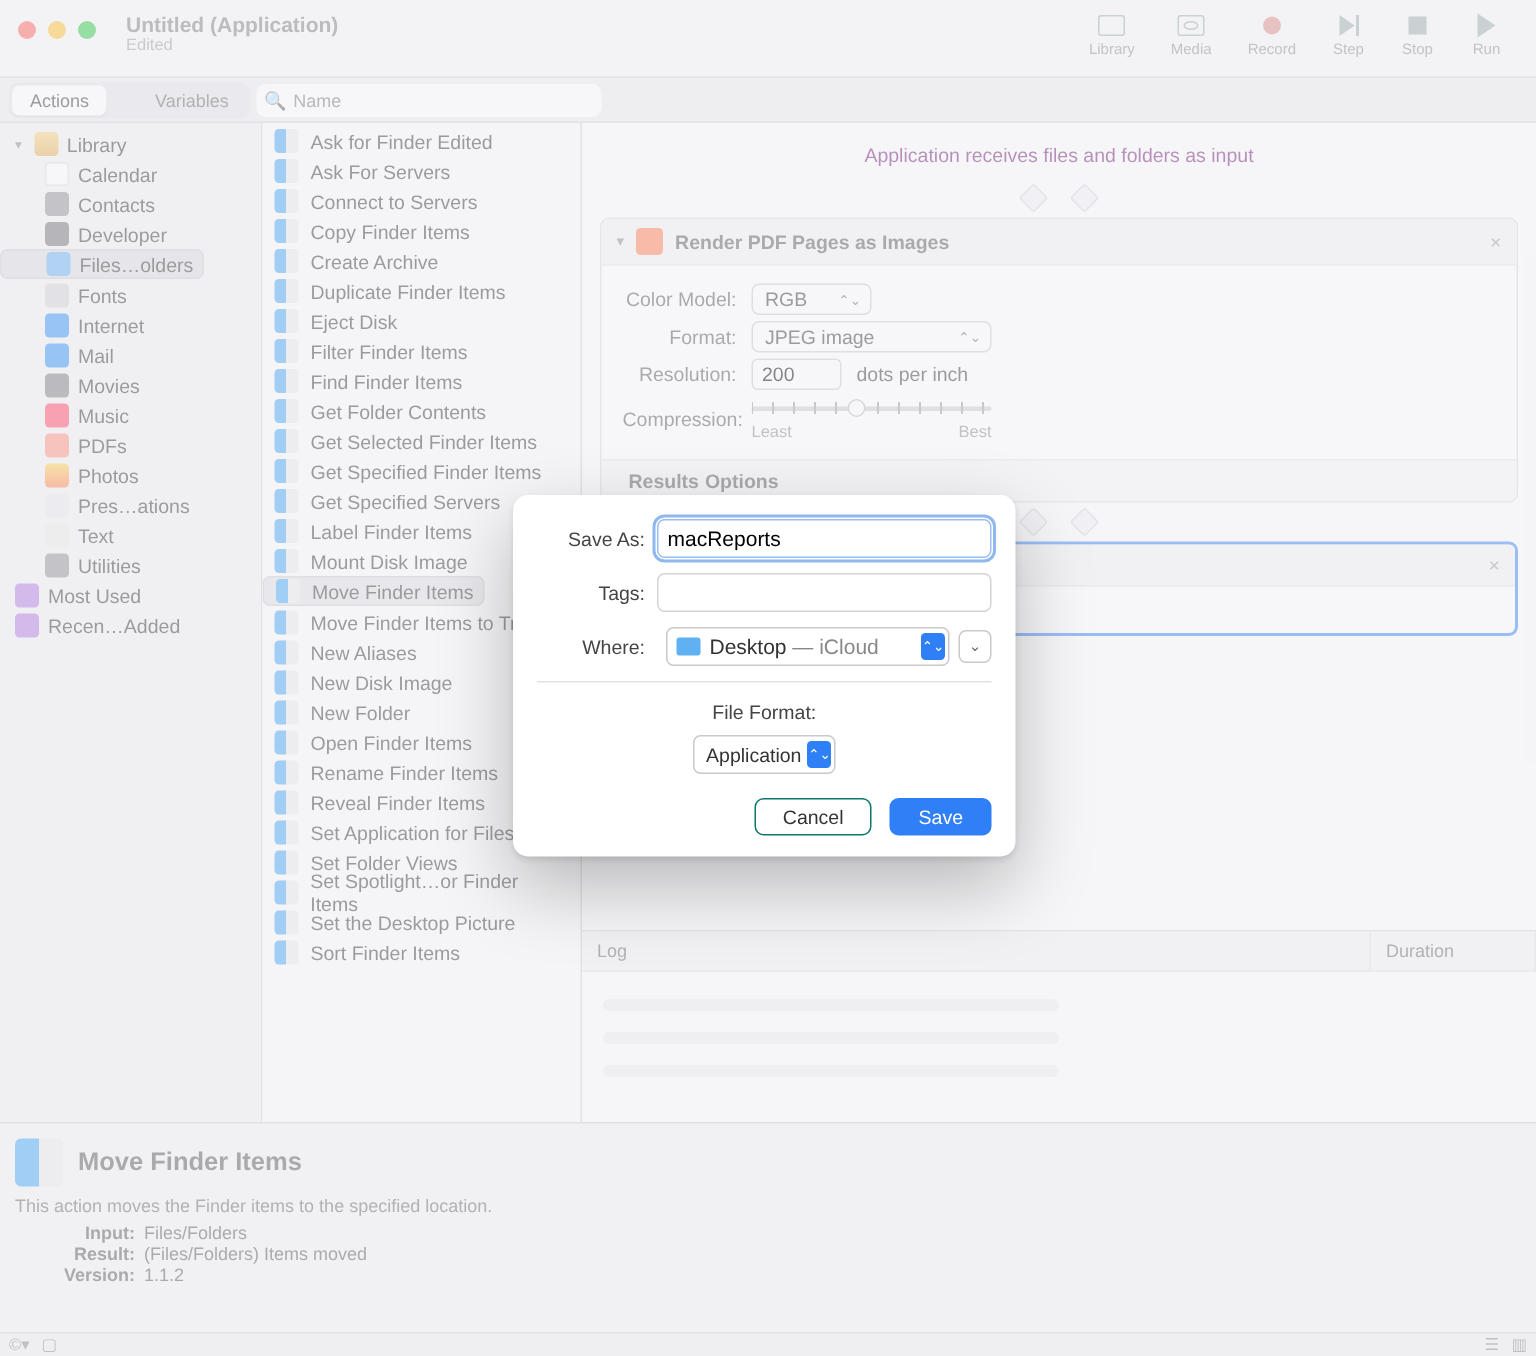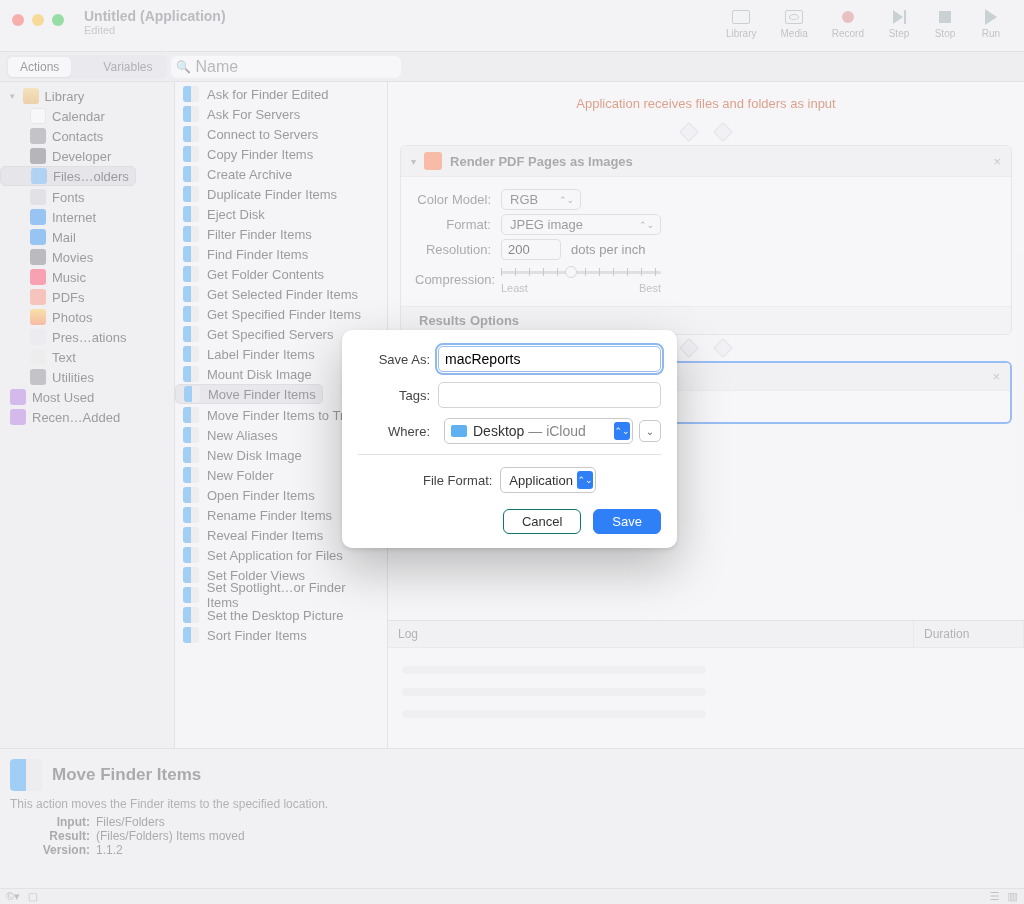--- a/index.html
+++ b/index.html
@@ -17,21 +17,21 @@
 .toolbar { display: flex; gap: 24px; align-items: center; margin-right: 10px; }
 .tbbtn { display: flex; flex-direction: column; align-items: center; gap: 2px; color: #8a8a90; font-size: 10px; }
 .tbbtn .ic { width: 22px; height: 18px; display: flex; align-items: center; justify-content: center; }
 .tbbtn .ic span { display: inline-block; }
 .toprow { height: 30px; background: #ececee; border-bottom: 1px solid #d0d0d5; display: flex; align-items: center; padding: 3px 6px; gap: 4px; }
 .seg { display: flex; background: #e2e2e6; border-radius: 6px; padding: 2px; gap: 20px; }
 .seg .pill { font-size: 12px; padding: 3px 12px; border-radius: 5px; color: #666; }
 .seg .pill.on { background: #fff; color: #333; box-shadow: 0 1px 1px rgba(0,0,0,0.08); }
 .search-wrap { flex: 1; display: flex; align-items: center; background: #fff; border-radius: 6px; height: 22px; padding-left: 6px; max-width: 230px; }
 .search-wrap .gl { color: #999; font-size: 12px; margin-right: 4px; }
-.search-wrap input { border: none; outline: none; font-size: 16px; width: 100%; background: transparent; }
+.search-wrap input { border: none; outline: none; font-size: 12px; width: 100%; background: transparent; }
 .main { display: flex; height: calc(904px - 52px - 30px - 140px - 16px); }
 .col1 { width: 175px; border-right: 1px solid #d0d0d5; background: #f0f0f2; overflow: hidden; padding-top: 4px; }
 .col2 { width: 213px; border-right: 1px solid #d0d0d5; background: #fafafa; overflow-y: auto; padding-top: 2px; }
 .canvas { flex: 1; position: relative; background: #fcfcfd; }
 .tree-row { display: flex; align-items: center; gap: 6px; padding: 2px 6px 2px 10px; font-size: 13px; height: 20px; }
 .tree-row.lv1 { padding-left: 10px; }
 .tree-row.lv2 { padding-left: 30px; }
 .tree-row.lv1 .chev { font-size: 9px; color: #888; margin-right: 2px; }
 .tree-row .sq { width: 16px; height: 16px; border-radius: 3px; display: flex; align-items: center; justify-content: center; font-size: 11px; }
 .tree-row.sel { background: #d9d9dd; }
@@ -47,21 +47,21 @@
 .sq.music { background: #ff4065; }
 .sq.pdf { background: #ff8c7a; }
 .sq.photo { background: linear-gradient(#ffcf4a,#ff7a4a); }
 .sq.pres { background: #e7e7ea; }
 .sq.txt { background: #eae9e5; }
 .sq.util { background: #8e8e93; }
 .sq.purple { background: #b177e0; }
 .list-row { display: flex; align-items: center; gap: 8px; padding: 2px 8px; height: 20px; font-size: 13px; }
 .list-row.sel { background: #dedee2; }
 .finder-ic { width: 16px; height: 16px; border-radius: 3px; background: linear-gradient(90deg,#3ea5f5 50%,#e8e8ea 50%); position: relative; }
-.canvas .hint { text-align: center; font-size: 13px; color: #c2410c; padding: 14px 0; }
+.canvas .hint { text-align: center; font-size: 13px; color: #701a75; padding: 14px 0; }
 .flowchips { display:flex; justify-content:center; gap:20px; margin-bottom:6px; }
 .flowchips .chip { width:14px; height:14px; background:#f2f2f5; border:1px solid #d3d3d8; transform: rotate(45deg); border-radius:2px; }
 .action-card { margin: 0 12px 6px 12px; background: #fff; border: 1px solid #d9d9dd; border-radius: 6px; overflow: hidden; }
 .card-head { display: flex; align-items: center; gap: 8px; padding: 6px 10px; background: #f2f2f4; border-bottom: 1px solid #e4e4e8; }
 .card-head .chev { font-size: 10px; color: #888; }
 .card-head .ic { width: 18px; height: 18px; background: #ff7a4a; border-radius: 3px; }
 .card-head .ttl { font-weight: 600; flex: 1; color:#555; }
 .card-head .x { color:#999; font-size:13px; }
 .card-body { padding: 8px 14px; }
 .form-row { display: flex; align-items: center; gap: 10px; margin: 4px 0; font-size: 13px; }
@@ -101,21 +101,21 @@
 .dlg-row input[type=text] { flex: 1; border: 1px solid #9cbef2; outline: 2px solid #8fb8ef; outline-offset: 1px; border-radius: 5px; padding: 4px 6px; font-size: 14px; }
 .dlg-row input[type=text].plain { outline: none; border: 1px solid #d4d4d8; }
 .where-sel { display: flex; align-items: center; gap: 6px; }
 .where-box { flex: 1; display: flex; align-items: center; gap: 6px; background: #fff; border: 1px solid #c9c9cd; border-radius: 5px; padding: 3px 2px 3px 6px; }
 .where-box .fic { width: 16px; height: 12px; background: #5fb1f2; border-radius: 2px; }
 .where-box .txt { flex: 1; font-size: 14px; }
 .where-box .txt .gray { color: #888; }
 .bluearrow { width: 16px; height: 18px; background: #2f7ff6; border-radius: 3px; display: flex; align-items: center; justify-content: center; color: #fff; font-size: 9px; }
 .expand-btn { width: 22px; height: 22px; border: 1px solid #c9c9cd; border-radius: 5px; display: flex; align-items: center; justify-content: center; color: #666; font-size: 10px; }
 .dlg-sep { border-top: 1px solid #e2e2e6; margin: 8px 0 12px; }
-.ff-row { display: flex; align-items: center; justify-content: center; gap: 8px; margin-bottom: 16px; }
+.ff-row { display: flex; align-items: center; justify-content: center; gap: 8px; margin-bottom: 16px; flex-direction: column; }
 .ff-row .dl2 { font-size: 13px; color: #444; }
 .ff-sel { display: flex; align-items: center; gap: 4px; border: 1px solid #c9c9cd; border-radius: 5px; padding: 3px 2px 3px 8px; }
 .btnrow { display: flex; justify-content: flex-end; gap: 12px; }
 .btn { padding: 4px 18px; border-radius: 6px; font-size: 13px; }
 .btn.cancel { background: #fff; border: 1px solid #0f766e; color: #333; }
 .btn.save { background: #2f7ff6; color: #fff; border: 1px solid #2f7ff6; }
 </style>
 </head>
 <body>
 

